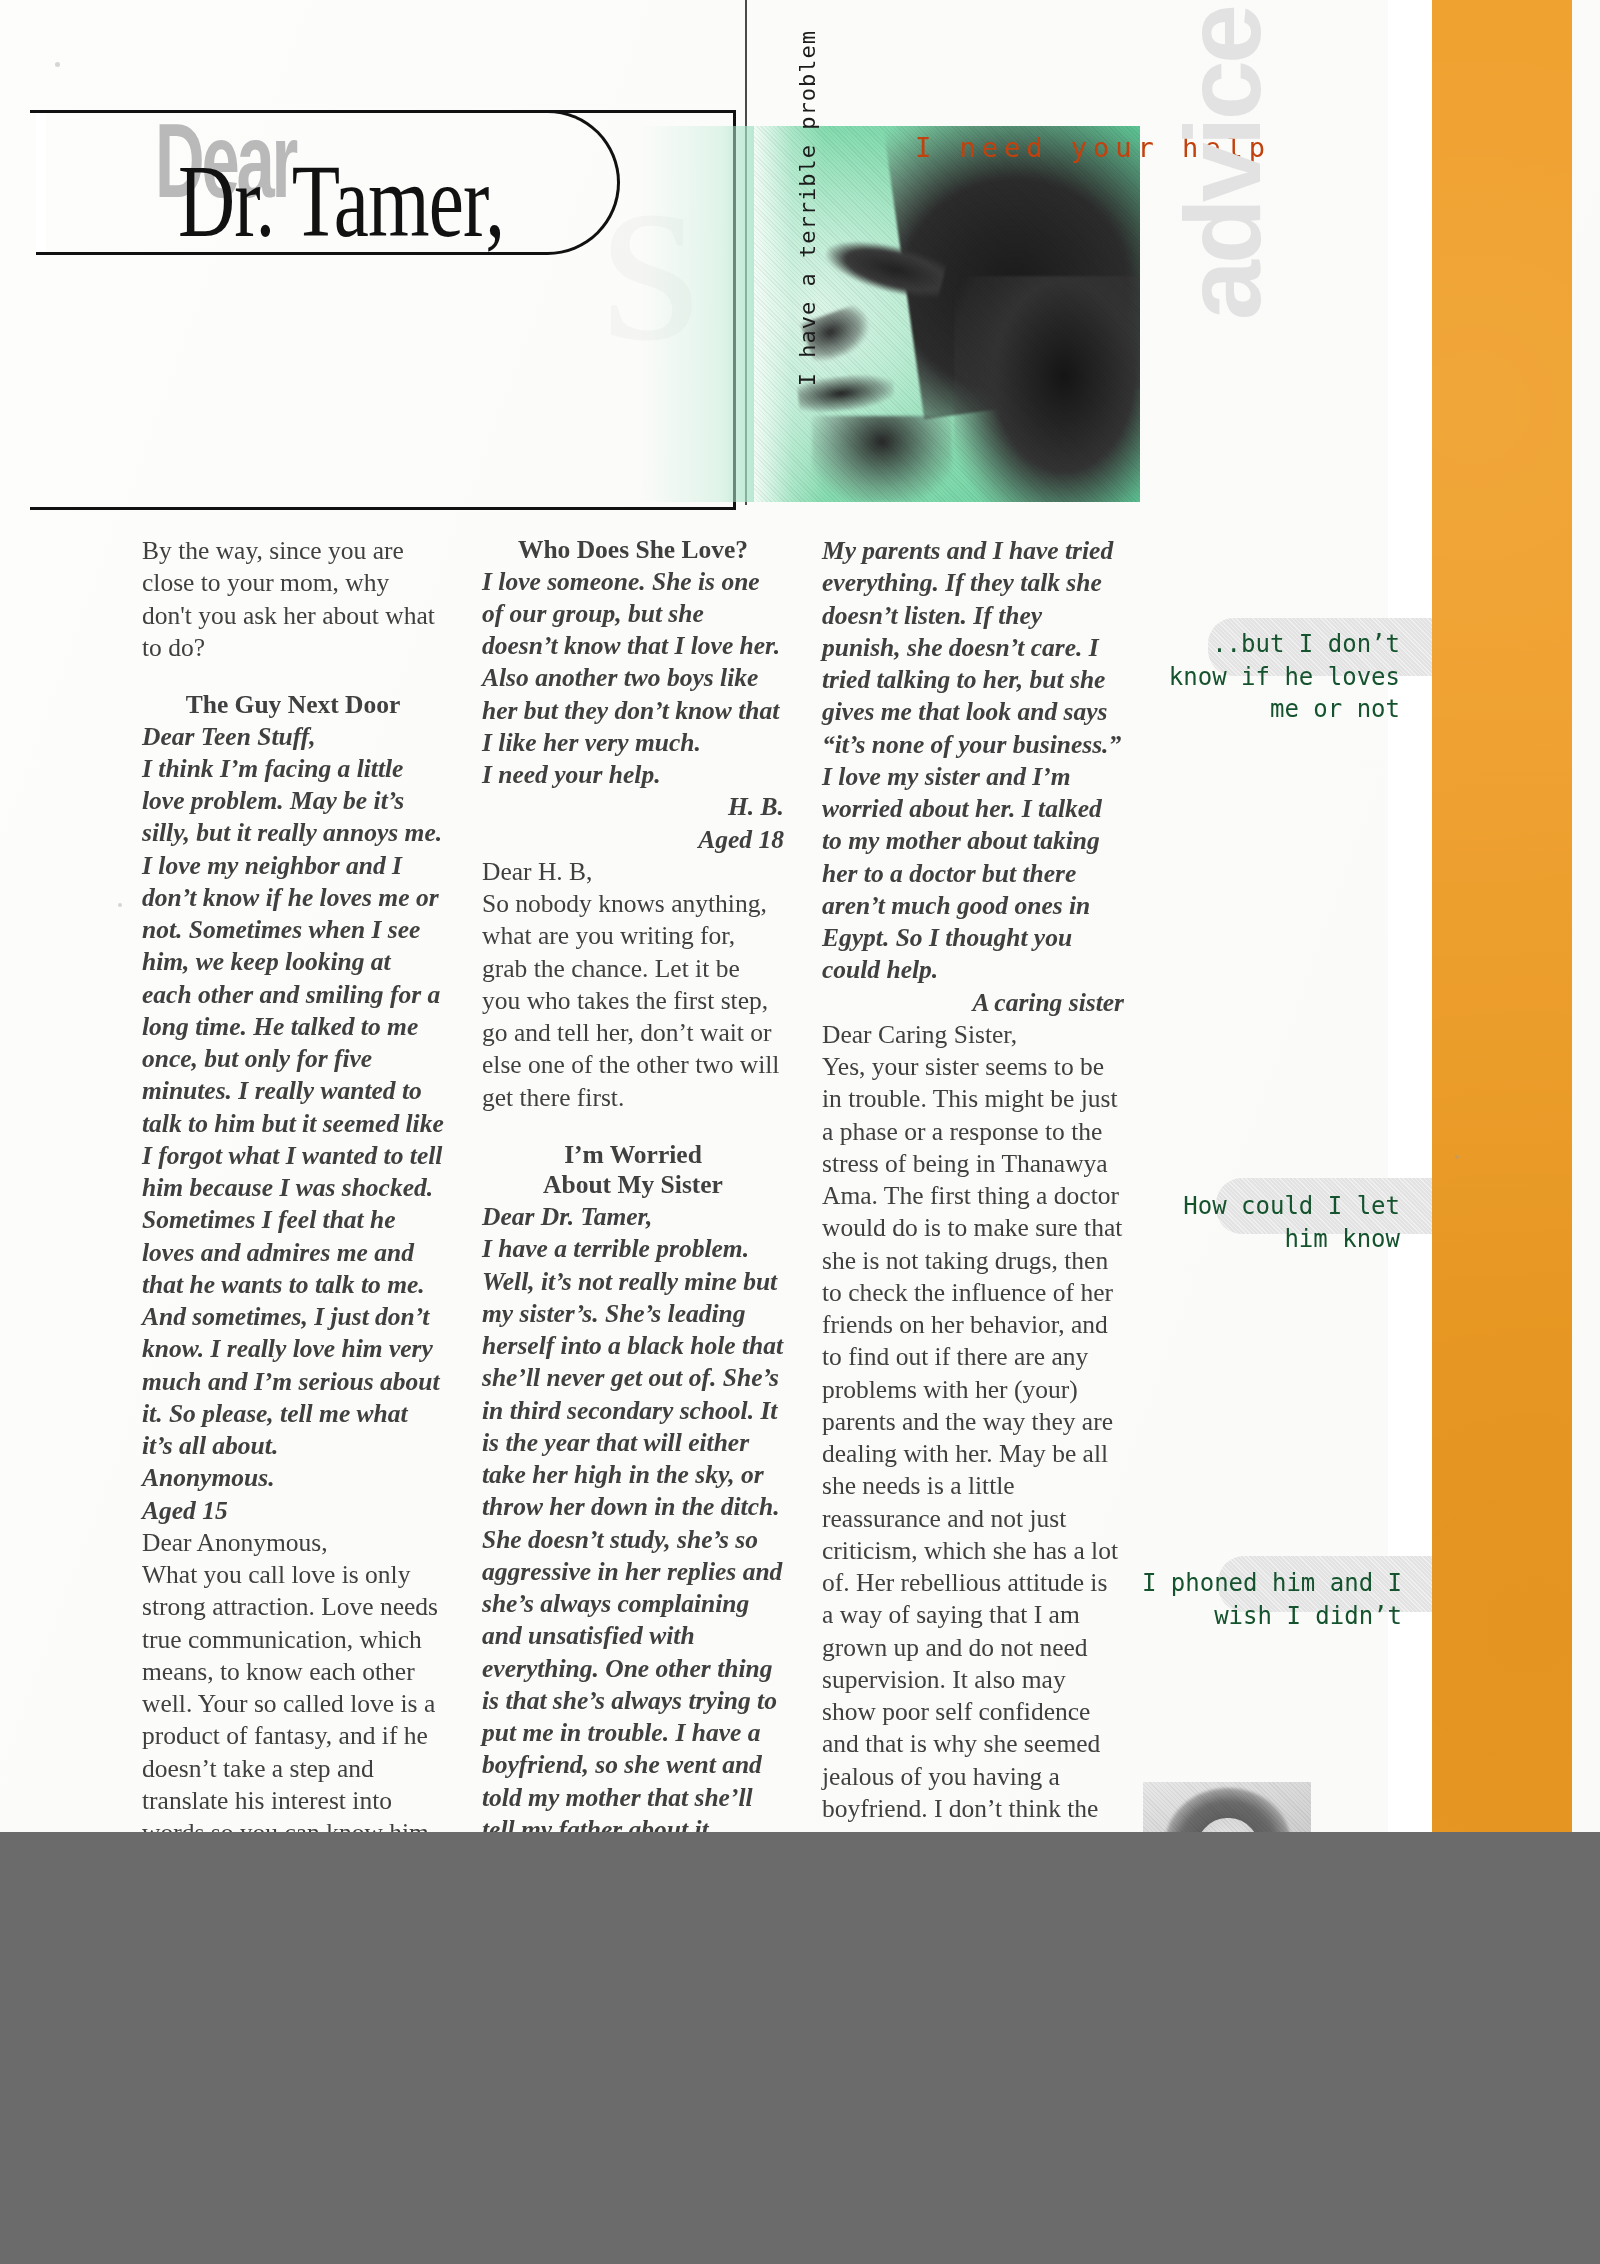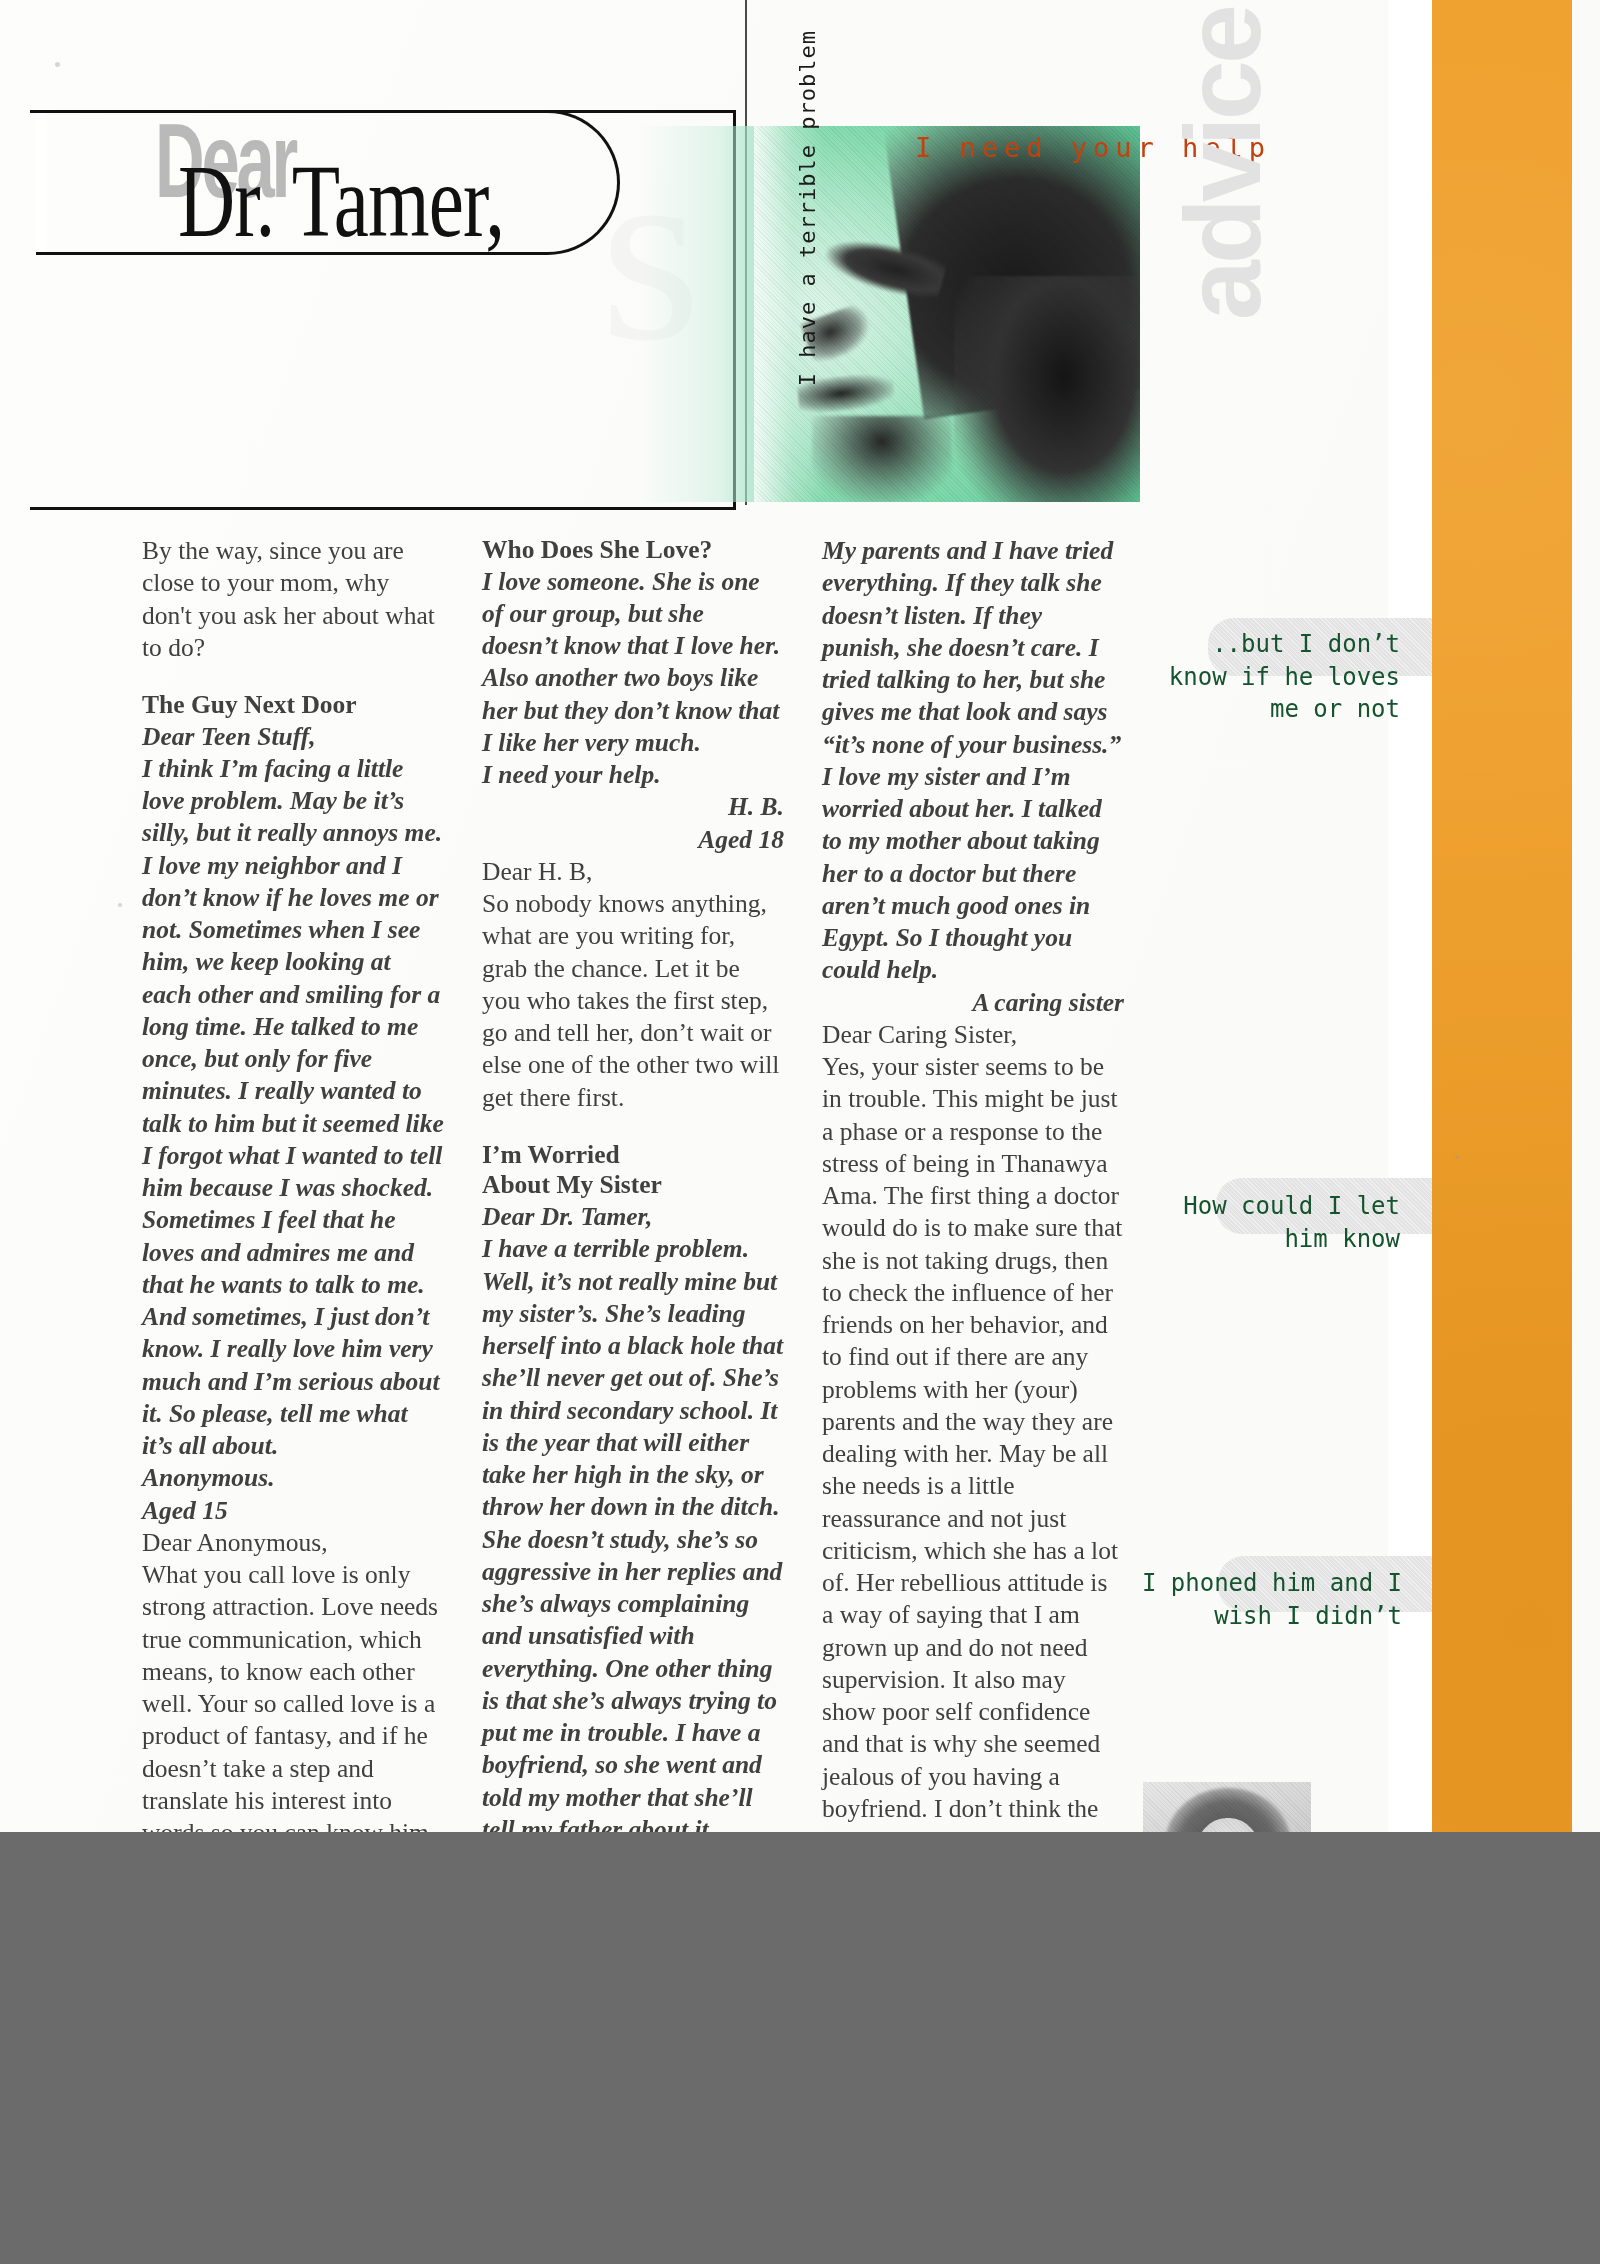--- a/index.html
+++ b/index.html
@@ -264,21 +264,21 @@
     color: #404040;
     text-align: left;
   }
   #col1 { left: 142px; }
   #col2 { left: 482px; }
   #col3 { left: 822px; }
 
   .col p { margin: 0; }
   .hd {
     font-weight: 700;
-    text-align: left;
+    text-align: center;
     margin: 0;
     line-height: 1.2;
   }
   .it { font-style: italic; font-weight: 700; }
   .sp { height: 26px; }
   .right { text-align: right; }
 
   
   .pq {
     position: absolute;

